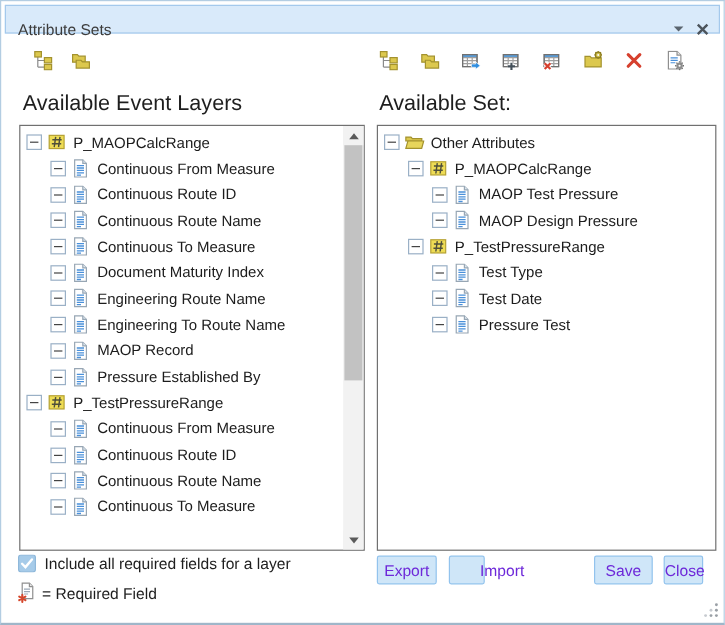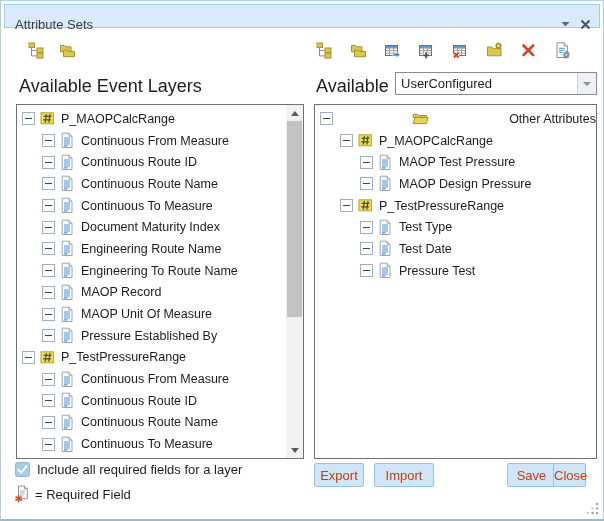--- a/index.html
+++ b/index.html
@@ -66,25 +66,25 @@
   .tri-down { width: 0; height: 0; border-left: 4px solid transparent; border-right: 4px solid transparent; border-top: 5px solid #5a5a5a; }
 
   
   .check-row { position: absolute; left: 14px; top: 461px; display: flex; align-items: center; gap: 7px; }
   .checkbox { width: 15px; height: 15px; cursor: pointer; }
   .check-label { font-size: 13px; color: #1e1e1e; }
   .req-row { position: absolute; left: 13px; top: 484px; display: flex; align-items: center; gap: 5px; }
   .req-label { font-size: 13px; color: #1e1e1e; text-align: center; }
 
   .btn { position: absolute; top: 462px; height: 24px; background: var(--button-bg, #cfe6f8);
-    border: 1px solid var(--button-border, #92c3ed); border-radius: 2px; font-size: 13px; color: #c2410c;
+    border: 1px solid var(--button-border, #92c3ed); border-radius: 2px; font-size: 13px; color: #6d28d9;
     font-family: inherit; cursor: pointer; padding: 0; }
   #btn-export { left: 313px; width: 50px; }
-  #btn-import { left: 373px; width: 60px; }
-  #btn-save   { left: 494px; width: 49px; margin-left: 12px; }
+  #btn-import { left: 373px; width: 30px; padding-left: 25px; }
+  #btn-save   { left: 494px; width: 49px; }
   #btn-close  { left: 552px; width: 33px; }
 
   .grip { position: absolute; right: 4px; bottom: 4px; }
 </style>
 </head>
 <body>
 
 <div class="dialog">
 
   <div class="titlebar">
@@ -183,26 +183,20 @@
       <circle cx="12.3" cy="12.8" r="2.7" fill="#8d8d8d"></circle>
       <path d="M12.3 9.1v1M12.3 16.5v-1M8.6 12.8h1M16 12.8h-1M9.7 10.2l.7.7M14.9 15.4l-.7-.7M14.9 10.2l-.7.7M9.7 15.4l.7-.7" stroke="#6f6f6f" stroke-width="1.1"></path>
       <circle cx="12.3" cy="12.8" r=".9" fill="#fff"></circle>
         </svg>
       </button>
     </div>
 
   <div class="section-label" id="lbl-available">Available Event Layers</div>
   <div class="section-label" id="lbl-attrset">Available Set:</div>
 
-  <div class="combo">
-    <span class="combo-text">UserConfigured</span>
-    <button class="combo-btn">
-      <span class="combo-arrow"></span>
-    </button>
-  </div>
 
   <div class="panel" id="panel-left">
     <div class="tree" style="padding-right:17px">
         <div class="trow" style="padding-left: 5px;">
           <span class="ebox"></span>
           <span class="ticon">
             <svg width="17" height="17" viewBox="0 0 17 17">
               <rect x="2" y="2.8" width="12.4" height="11" fill="#eedc55" stroke="#b5a133"></rect>
       <path d="M4.6 6.4h7.8M4.2 9.8h7.8M7.4 4l-1.2 8.6M11 4l-1.2 8.6" stroke="#4f4f3a" stroke-width="1.2" fill="none"></path>
             </svg>
@@ -289,31 +283,20 @@
         <div class="trow" style="padding-left: 25px;">
           <span class="ebox"></span>
           <span class="ticon">
             <svg width="17" height="17" viewBox="0 0 17 17">
               <path d="M3.2 1.2h6.8l3 3v11.3H3.2z" fill="#fff" stroke="#97a6b4"></path>
     <path d="M10 1.2v3h3" fill="#dce6ee" stroke="#97a6b4"></path>
               <path d="M5 6h6M5 8h6M5 10h6M5 12h6M5 13.9h3.5" stroke="#4a90d9" stroke-width="1.1"></path>
             </svg>
           </span>
           <span class="tlabel">MAOP Record</span>
-        </div>
-        <div class="trow" style="padding-left: 25px;">
-          <span class="ebox"></span>
-          <span class="ticon">
-            <svg width="17" height="17" viewBox="0 0 17 17">
-              <path d="M3.2 1.2h6.8l3 3v11.3H3.2z" fill="#fff" stroke="#97a6b4"></path>
-    <path d="M10 1.2v3h3" fill="#dce6ee" stroke="#97a6b4"></path>
-              <path d="M5 6h6M5 8h6M5 10h6M5 12h6M5 13.9h3.5" stroke="#4a90d9" stroke-width="1.1"></path>
-            </svg>
-          </span>
-          <span class="tlabel">MAOP Unit Of Measure</span>
         </div>
         <div class="trow" style="padding-left: 25px;">
           <span class="ebox"></span>
           <span class="ticon">
             <svg width="17" height="17" viewBox="0 0 17 17">
               <path d="M3.2 1.2h6.8l3 3v11.3H3.2z" fill="#fff" stroke="#97a6b4"></path>
     <path d="M10 1.2v3h3" fill="#dce6ee" stroke="#97a6b4"></path>
               <path d="M5 6h6M5 8h6M5 10h6M5 12h6M5 13.9h3.5" stroke="#4a90d9" stroke-width="1.1"></path>
             </svg>
           </span>
@@ -380,21 +363,21 @@
         </button>
       <div class="sb-thumb"></div>
       <button class="sb-btn sb-down">
           <span class="tri-down"></span>
         </button>
     </div>
   </div>
 
   <div class="panel" id="panel-right">
     <div class="tree">
-        <div class="trow" style="padding-left: 5px; justify-content: space-between;">
+        <div class="trow" style="padding-left: 5px;">
           <span class="ebox"></span>
           <span class="ticon">
             <svg width="17" height="17" viewBox="0 0 17 17">
               <path d="M1.2 4.2h4.3l1.2 1.3h7.8v2H1.2z" fill="#dcc84e" stroke="#a3922e"></path>
       <path d="M1.2 13.6l1.7-6.1h13.2l-1.7 6.1z" fill="#e7d55b" stroke="#a3922e"></path>
             </svg>
           </span>
           <span class="tlabel">Other Attributes</span>
         </div>
         <div class="trow" style="padding-left: 25px;">

